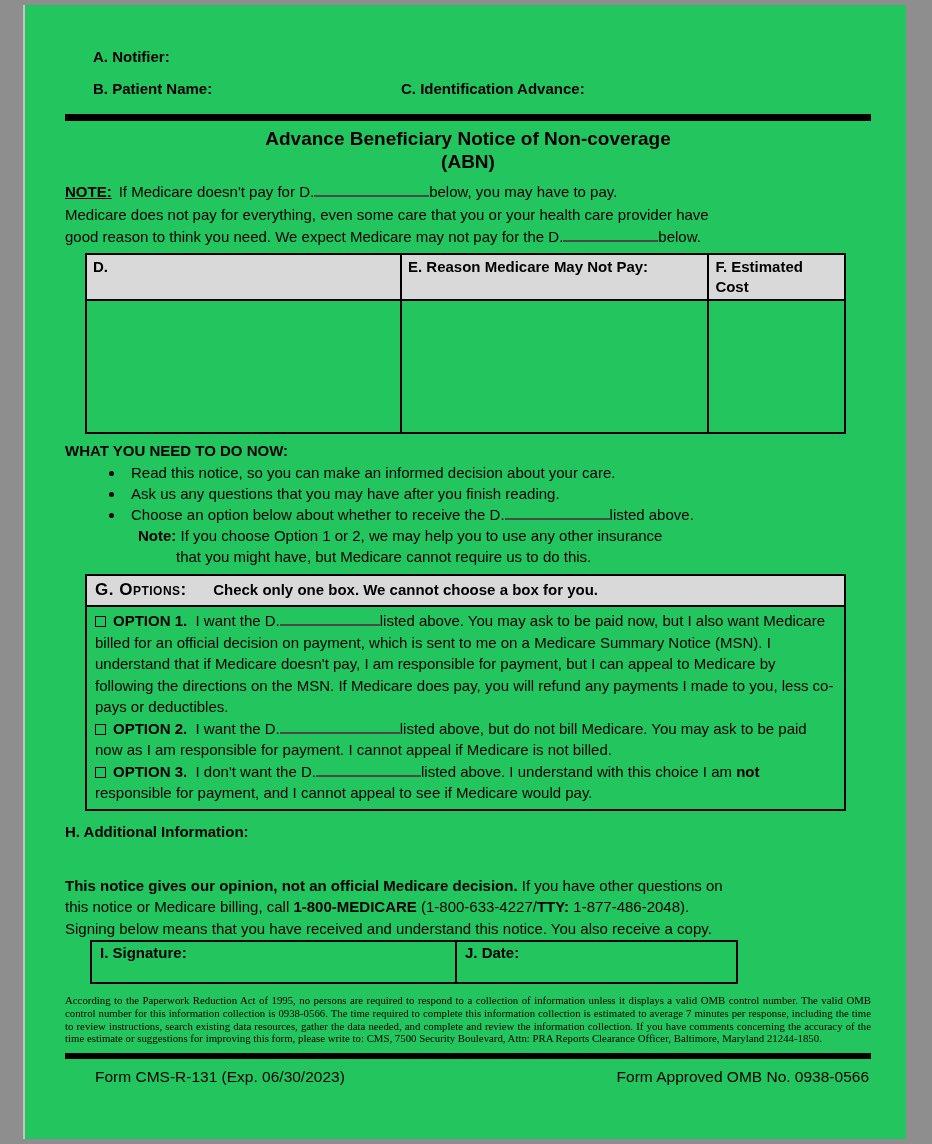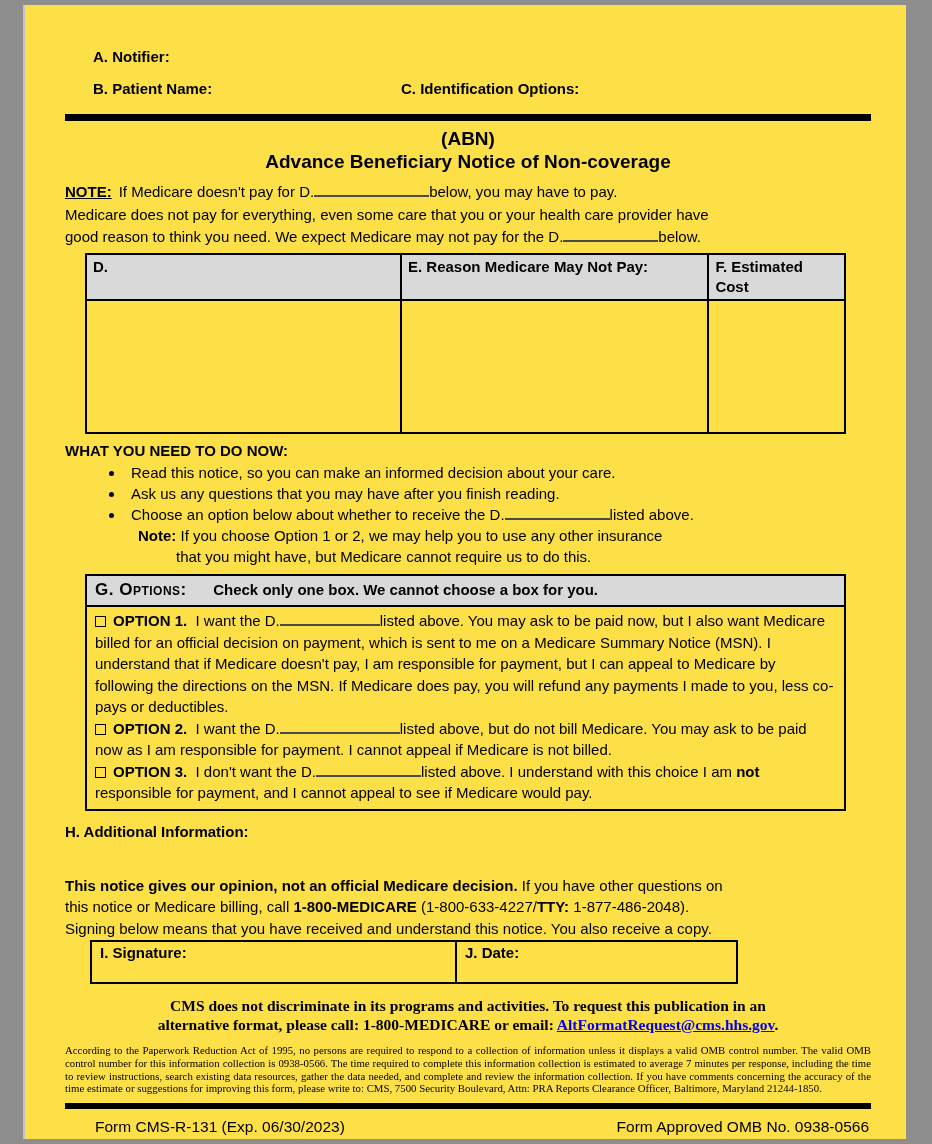--- a/index.html
+++ b/index.html
@@ -7,21 +7,21 @@
   body {
     background: #8e8e8e;
     font-family: "Liberation Sans", sans-serif;
     color: #000;
     position: relative;
   }
   .page {
     position: absolute;
     left: 25px; top: 5px;
     width: 881px; height: 1134px;
-    background: #fde047;
+    background: #22c55e;
     box-shadow: -2px 0 0 #c4c4c4;
   }
   .content { padding: 0 35px 0 40px; }
 
   .lbl { font-weight: bold; font-size: 15px; }
   .row-a { margin-top: 43px; margin-left: 28px; }
   .row-bc { margin-top: 14px; margin-left: 28px; position: relative; }
   .c-label { position: absolute; left: 308px; top: 0; }
 
   .thick-rule { margin-top: 16px; height: 7px; background: #000; }
@@ -99,28 +99,28 @@
 <body>
 
 <div class="page">
   <div class="content">
 
     <div class="row-a">
       <span class="lbl">A. Notifier:</span>
     </div>
     <div class="row-bc">
       <span class="lbl">B. Patient Name:</span>
-      <span class="lbl c-label">C. Identification Options:</span>
+      <span class="lbl c-label">C. Identification Advance:</span>
     </div>
 
     <div class="thick-rule"></div>
 
     <div class="title">
+      <div>Advance Beneficiary Notice of Non-coverage</div>
       <div>(ABN)</div>
-      <div>Advance Beneficiary Notice of Non-coverage</div>
     </div>
 
     <p class="note-para">
       <span class="note-label">NOTE:</span><span>If Medicare doesn't pay for D.</span><span class="blank w115"></span><span>below, you may have to pay.</span>
     </p>
 
     <p class="intro">
       <span>Medicare does not pay for everything, even some care that you or your health care provider have</span><br>
       <span>good reason to think you need. We expect Medicare may not pay for the D.</span><span class="blank w95"></span><span>below.</span>
     </p>
@@ -190,24 +190,20 @@
 
     <table class="sig-table">
       <tbody>
           <tr>
         <td class="sig-col"><span>I. Signature:</span></td>
         <td class="date-col"><span>J. Date:</span></td>
       </tr>
     </tbody>
       </table>
 
-    <div class="cms-statement">
-      <span>CMS does not discriminate in its programs and activities. To request this publication in an</span><br>
-      <span>alternative format, please call: 1-800-MEDICARE or email: </span><a class="link">AltFormatRequest@cms.hhs.gov</a><span>.</span>
-    </div>
 
     <p class="pra">According to the Paperwork Reduction Act of 1995, no persons are required to respond to a collection of information unless it displays a valid OMB control number. The valid OMB control number for this information collection is 0938-0566. The time required to complete this information collection is estimated to average 7 minutes per response, including the time to review instructions, search existing data resources, gather the data needed, and complete and review the information collection. If you have comments concerning the accuracy of the time estimate or suggestions for improving this form, please write to: CMS, 7500 Security Boulevard, Attn: PRA Reports Clearance Officer, Baltimore, Maryland 21244-1850.</p>
 
     <div class="thick-rule bottom"></div>
 
     <div class="footer-row">
       <span>Form CMS-R-131 (Exp. 06/30/2023)</span>
       <span>Form Approved OMB No. 0938-0566</span>
     </div>
 

